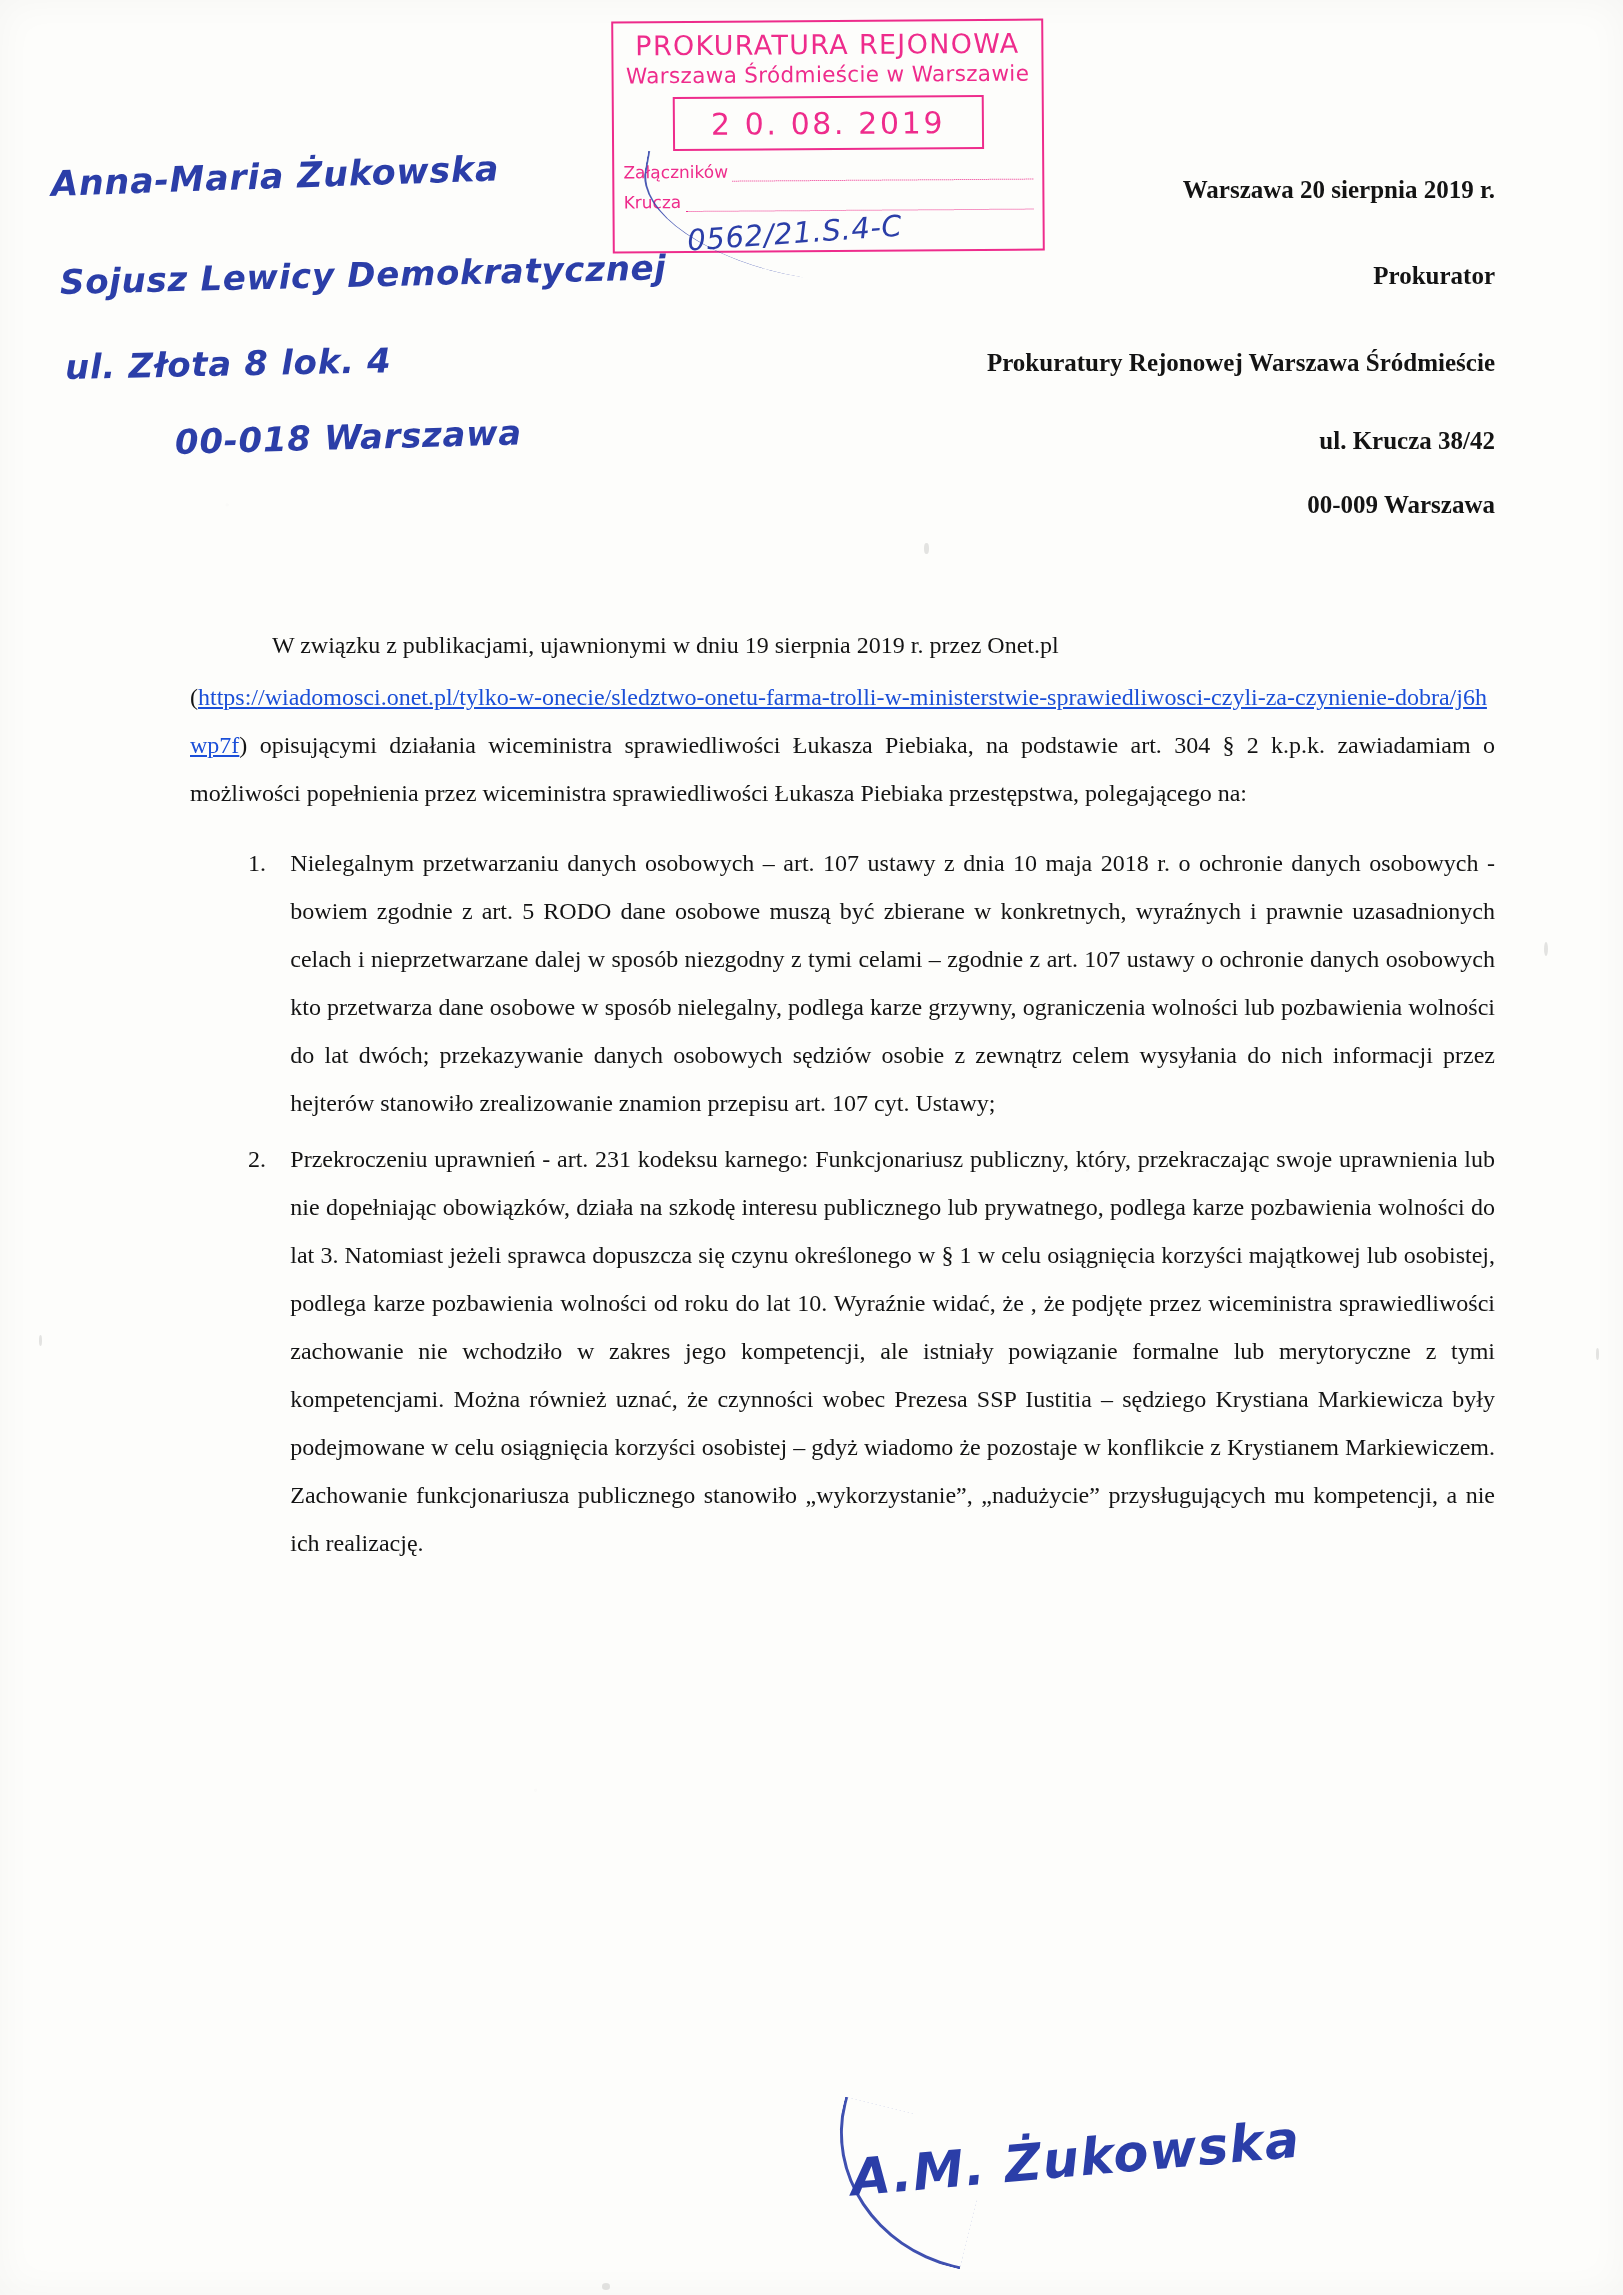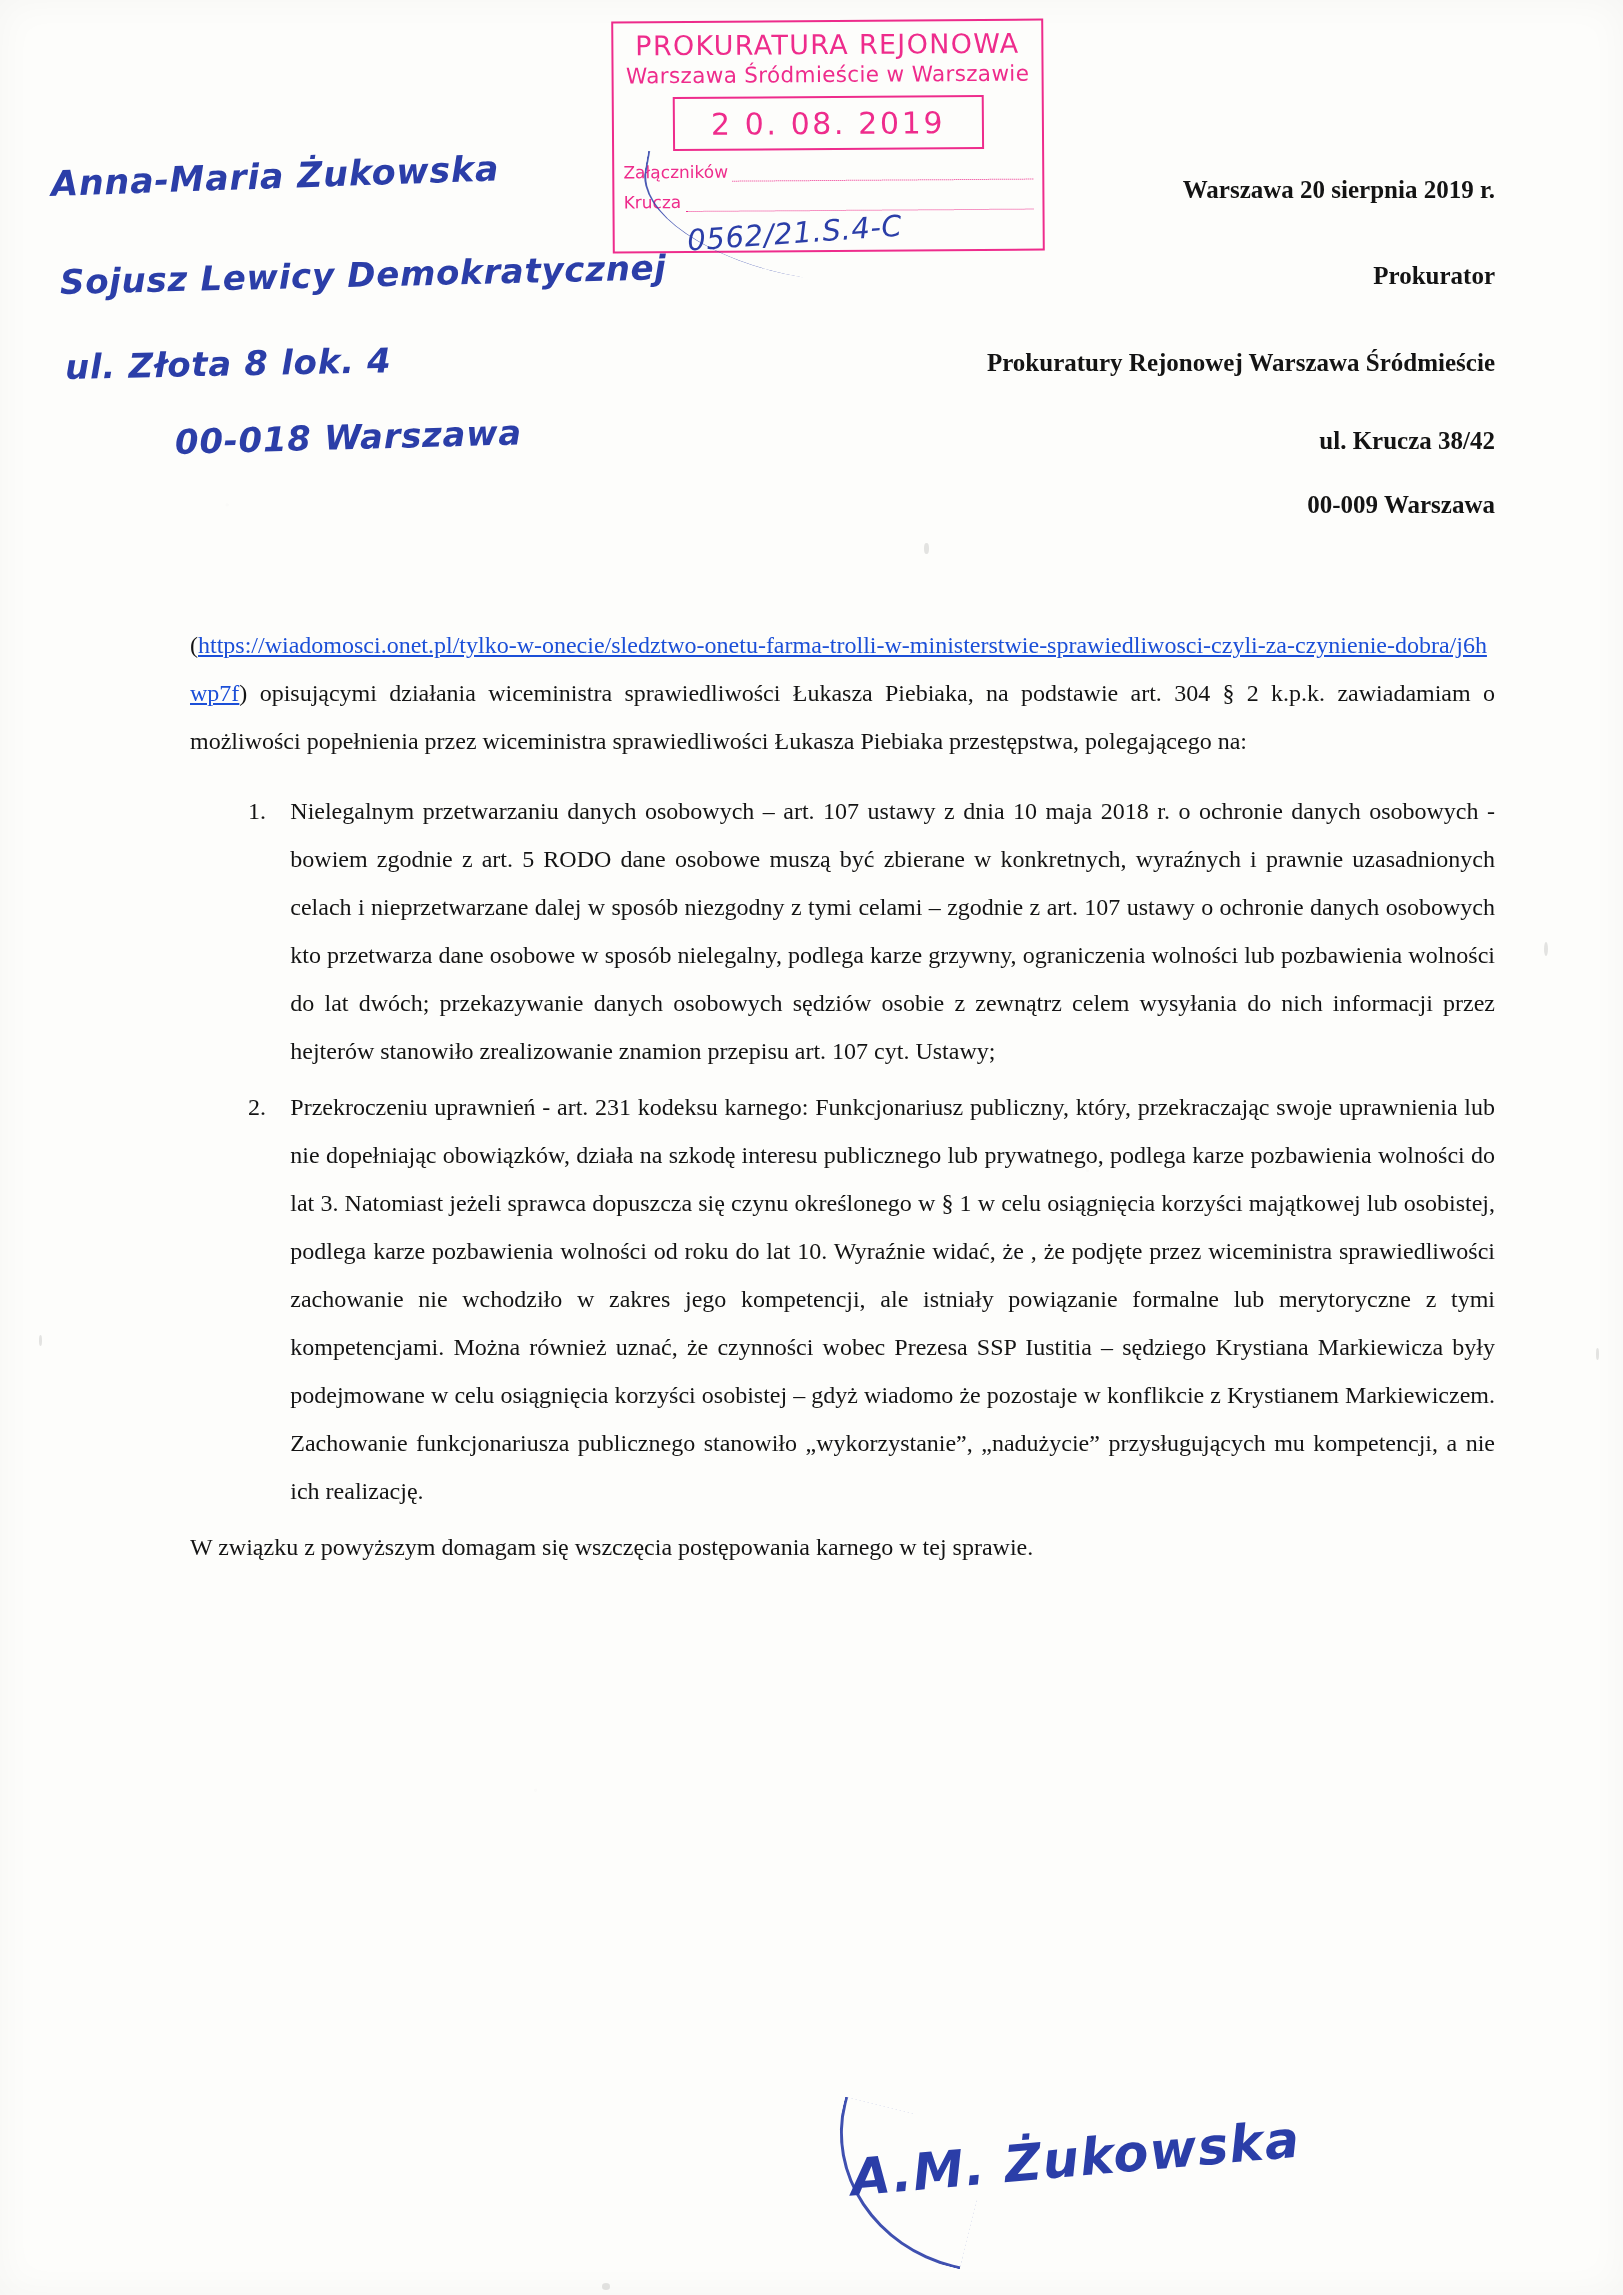--- a/index.html
+++ b/index.html
@@ -253,32 +253,32 @@
   <div class="stamp-sig-strike"></div>
   <div class="stamp-sig">0562/21.S.4-C</div>
 
   <div class="hdr hdr-date">Warszawa 20 sierpnia 2019 r.</div>
   <div class="hdr hdr-1">Prokurator</div>
   <div class="hdr hdr-2">Prokuratury Rejonowej Warszawa Śródmieście</div>
   <div class="hdr hdr-3">ul. Krucza 38/42</div>
   <div class="hdr hdr-4">00-009 Warszawa</div>
 
   <div class="body-wrap">
+    <p class="para indent"><span>W związku z publikacjami, ujawnionymi w dniu 19 sierpnia 2019 r. przez Onet.pl</span></p>
     <p class="para"><span>(</span><a class="link" href="#">https://wiadomosci.onet.pl/tylko-w-onecie/sledztwo-onetu-farma-trolli-w-ministerstwie-sprawiedliwosci-czyli-za-czynienie-dobra/j6hwp7f</a><span>)</span><span> opisującymi działania wiceministra sprawiedliwości Łukasza Piebiaka, na podstawie art. 304 § 2 k.p.k. zawiadamiam o możliwości popełnienia przez wiceministra sprawiedliwości Łukasza Piebiaka przestępstwa, polegającego na:</span></p>
 
     <ol class="claims">
       <li>
           <span class="li-text">Nielegalnym przetwarzaniu danych osobowych – art. 107 ustawy z dnia 10 maja 2018 r. o ochronie danych osobowych  - bowiem zgodnie z art. 5 RODO dane osobowe muszą być zbierane w konkretnych, wyraźnych i prawnie uzasadnionych celach i nieprzetwarzane dalej w sposób niezgodny z tymi celami – zgodnie z art. 107 ustawy o ochronie danych osobowych kto przetwarza dane osobowe w sposób nielegalny, podlega karze grzywny, ograniczenia wolności lub pozbawienia wolności do lat dwóch; przekazywanie danych osobowych sędziów osobie z zewnątrz celem wysyłania do nich informacji przez hejterów  stanowiło zrealizowanie znamion przepisu art. 107 cyt. Ustawy;</span>
         </li>
       <li>
           <span class="li-text">Przekroczeniu uprawnień - art. 231 kodeksu karnego: Funkcjonariusz publiczny, który, przekraczając swoje uprawnienia lub nie dopełniając obowiązków, działa na szkodę interesu publicznego lub prywatnego, podlega karze pozbawienia wolności do lat 3. Natomiast jeżeli sprawca dopuszcza się czynu określonego w § 1 w celu osiągnięcia korzyści majątkowej lub osobistej, podlega karze pozbawienia wolności od roku do lat 10. Wyraźnie widać, że , że podjęte przez wiceministra sprawiedliwości  zachowanie nie wchodziło w zakres jego kompetencji, ale istniały powiązanie formalne lub merytoryczne z tymi kompetencjami. Można również uznać, że czynności wobec Prezesa SSP Iustitia – sędziego Krystiana Markiewicza były podejmowane w celu osiągnięcia korzyści osobistej – gdyż wiadomo że pozostaje w konflikcie z Krystianem Markiewiczem. Zachowanie funkcjonariusza publicznego stanowiło „wykorzystanie”, „nadużycie” przysługujących mu kompetencji, a nie ich realizację.</span>
         </li>
     </ol>
 
-    <p class="para closing">W związku z powyższym domagam się wszczęcia postępowania karnego w tej sprawie.</p>
   </div>
 
   <div class="sig-flourish"></div>
   <div class="signature">A.M. Żukowska</div>
 
   <div class="edge-shadow"></div>
 </div>
 
 
 </body></html>

